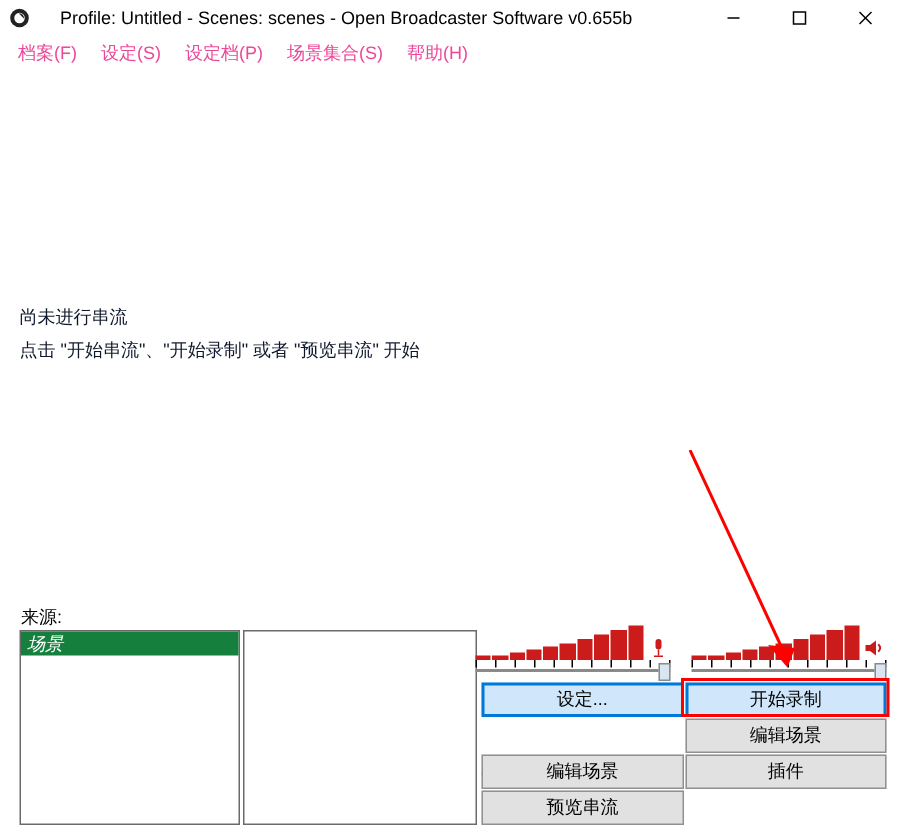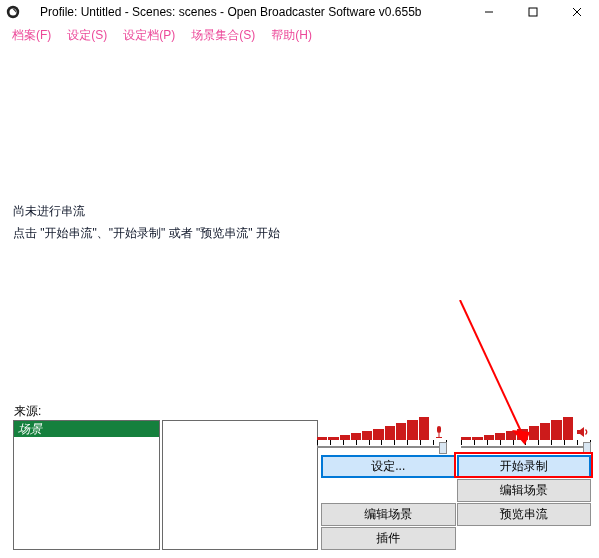--- a/index.html
+++ b/index.html
@@ -189,22 +189,22 @@
   <div class="track"></div>
   <div class="thumb" style="right:0"></div>
 </div>
 
 <div class="btn-grid">
   <div class="btn hl">设定...</div>
   <div class="btn hl">开始录制</div>
   <div class="btn disabled">编辑场景</div>
   <div class="btn">编辑场景</div>
   <div class="btn">编辑场景</div>
+  <div class="btn">插件</div>
   <div class="btn">预览串流</div>
-  <div class="btn">插件</div>
 </div>
 
 <svg class="arrow-svg" style="left:420px; top:300px; width:160px; height:160px;" viewBox="0 0 160 160">
   <line x1="40" y1="0" x2="105" y2="140" stroke="#ff0000" stroke-width="2"></line>
   <polygon points="105,145 92,130 110,132" fill="#ff0000"></polygon>
 </svg>
 
 <div style="position:absolute; right:6px; bottom:80px; width:139px; height:26px; border:2px solid #ff0000; pointer-events:none;"></div>
 
 </body></html>

